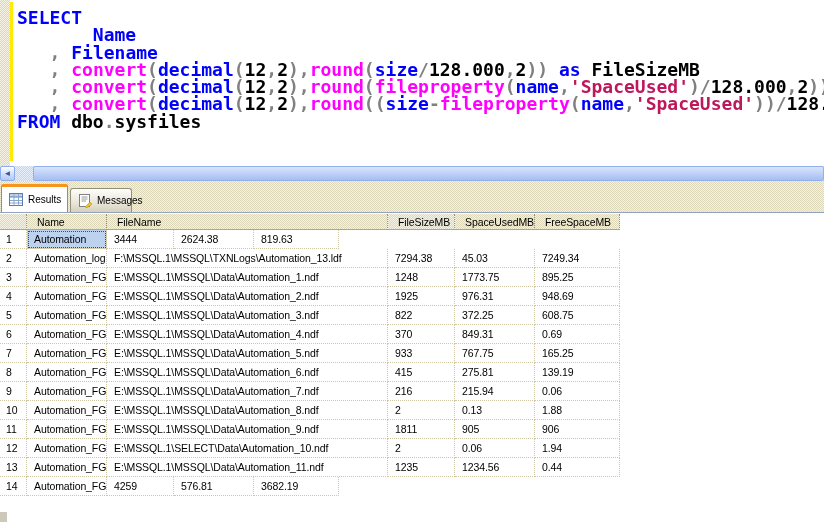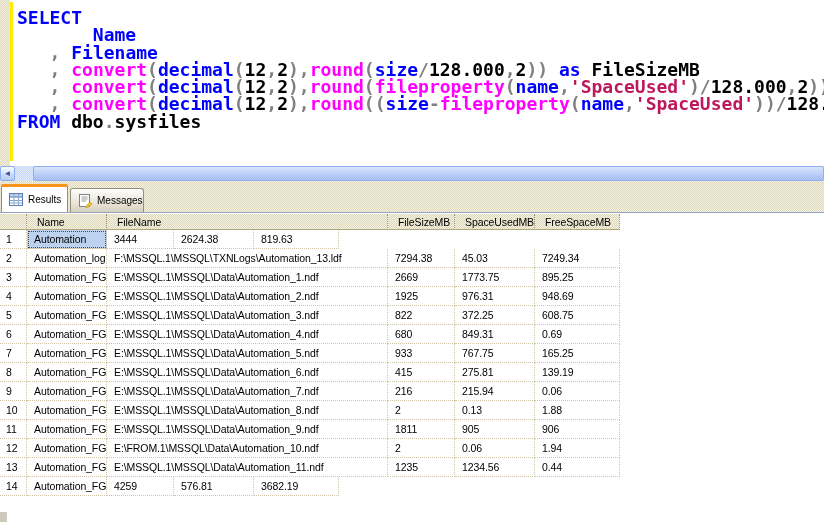--- a/index.html
+++ b/index.html
@@ -48,21 +48,21 @@
       background:linear-gradient(#d8e5fd,#b4c9f6 70%,#a6bef2);
       border:1px solid #93b0ee; border-radius:2px; }
 
   
   #tabstrip { position:absolute; left:0; top:181px; width:824px; height:31px; }
   .tab { position:absolute; display:flex; align-items:center; gap:5px;
          font-size:10px; color:#000; cursor:pointer; padding-left:7px; }
   #tab-results { left:1px; top:3px; width:67px; height:28px; background:#fff;
       border:1px solid #928f7e; border-bottom:none; border-top:3px solid #f7941d;
       border-radius:2px 2px 0 0; }
-  #tab-messages { left:70px; top:7px; width:74px; height:24px;
+  #tab-messages { left:70px; top:7px; width:62px; height:24px;
       background:linear-gradient(#fdfdfb,#e9e5d8 60%,#d5d0bf);
       border:1px solid #928f7e; border-bottom:none; border-radius:3px 3px 0 0; }
   .tab .icon { flex:0 0 auto; display:block; }
 
   
   #results-panel { position:absolute; left:0; top:212px; width:824px; height:310px;
       background:#fff; border-top:1px solid #92a3c0; }
   #results-grid { position:absolute; left:0; top:1px; width:620px; }
   .grid-header-row { display:flex; height:16px; }
   .grid-header-row .hcell { height:16px; font-size:10.5px; letter-spacing:-0.1px;
@@ -146,21 +146,21 @@
             <div class="cell w1">Automation_log</div>
             <div class="cell w2">F:\MSSQL.1\MSSQL\TXNLogs\Automation_13.ldf</div>
             <div class="cell w3">7294.38</div>
             <div class="cell w4">45.03</div>
             <div class="cell w5">7249.34</div>
           </div>
           <div class="grid-row">
             <div class="cell rownum dither w0">3</div>
             <div class="cell w1">Automation_FG1</div>
             <div class="cell w2">E:\MSSQL.1\MSSQL\Data\Automation_1.ndf</div>
-            <div class="cell w3">2669</div>
+            <div class="cell w3">1248</div>
             <div class="cell w4">1773.75</div>
             <div class="cell w5">895.25</div>
           </div>
           <div class="grid-row">
             <div class="cell rownum dither w0">4</div>
             <div class="cell w1">Automation_FG10</div>
             <div class="cell w2">E:\MSSQL.1\MSSQL\Data\Automation_2.ndf</div>
             <div class="cell w3">1925</div>
             <div class="cell w4">976.31</div>
             <div class="cell w5">948.69</div>
@@ -170,21 +170,21 @@
             <div class="cell w1">Automation_FG11</div>
             <div class="cell w2">E:\MSSQL.1\MSSQL\Data\Automation_3.ndf</div>
             <div class="cell w3">822</div>
             <div class="cell w4">372.25</div>
             <div class="cell w5">608.75</div>
           </div>
           <div class="grid-row">
             <div class="cell rownum dither w0">6</div>
             <div class="cell w1">Automation_FG12</div>
             <div class="cell w2">E:\MSSQL.1\MSSQL\Data\Automation_4.ndf</div>
-            <div class="cell w3">680</div>
+            <div class="cell w3">370</div>
             <div class="cell w4">849.31</div>
             <div class="cell w5">0.69</div>
           </div>
           <div class="grid-row">
             <div class="cell rownum dither w0">7</div>
             <div class="cell w1">Automation_FG2</div>
             <div class="cell w2">E:\MSSQL.1\MSSQL\Data\Automation_5.ndf</div>
             <div class="cell w3">933</div>
             <div class="cell w4">767.75</div>
             <div class="cell w5">165.25</div>
@@ -217,21 +217,21 @@
             <div class="cell rownum dither w0">11</div>
             <div class="cell w1">Automation_FG6</div>
             <div class="cell w2">E:\MSSQL.1\MSSQL\Data\Automation_9.ndf</div>
             <div class="cell w3">1811</div>
             <div class="cell w4">905</div>
             <div class="cell w5">906</div>
           </div>
           <div class="grid-row">
             <div class="cell rownum dither w0">12</div>
             <div class="cell w1">Automation_FG7</div>
-            <div class="cell w2">E:\FROM.1\MSSQL\Data\Automation_10.ndf</div>
+            <div class="cell w2">E:\MSSQL.1\SELECT\Data\Automation_10.ndf</div>
             <div class="cell w3">2</div>
             <div class="cell w4">0.06</div>
             <div class="cell w5">1.94</div>
           </div>
           <div class="grid-row">
             <div class="cell rownum dither w0">13</div>
             <div class="cell w1">Automation_FG8</div>
             <div class="cell w2">E:\MSSQL.1\MSSQL\Data\Automation_11.ndf</div>
             <div class="cell w3">1235</div>
             <div class="cell w4">1234.56</div>

